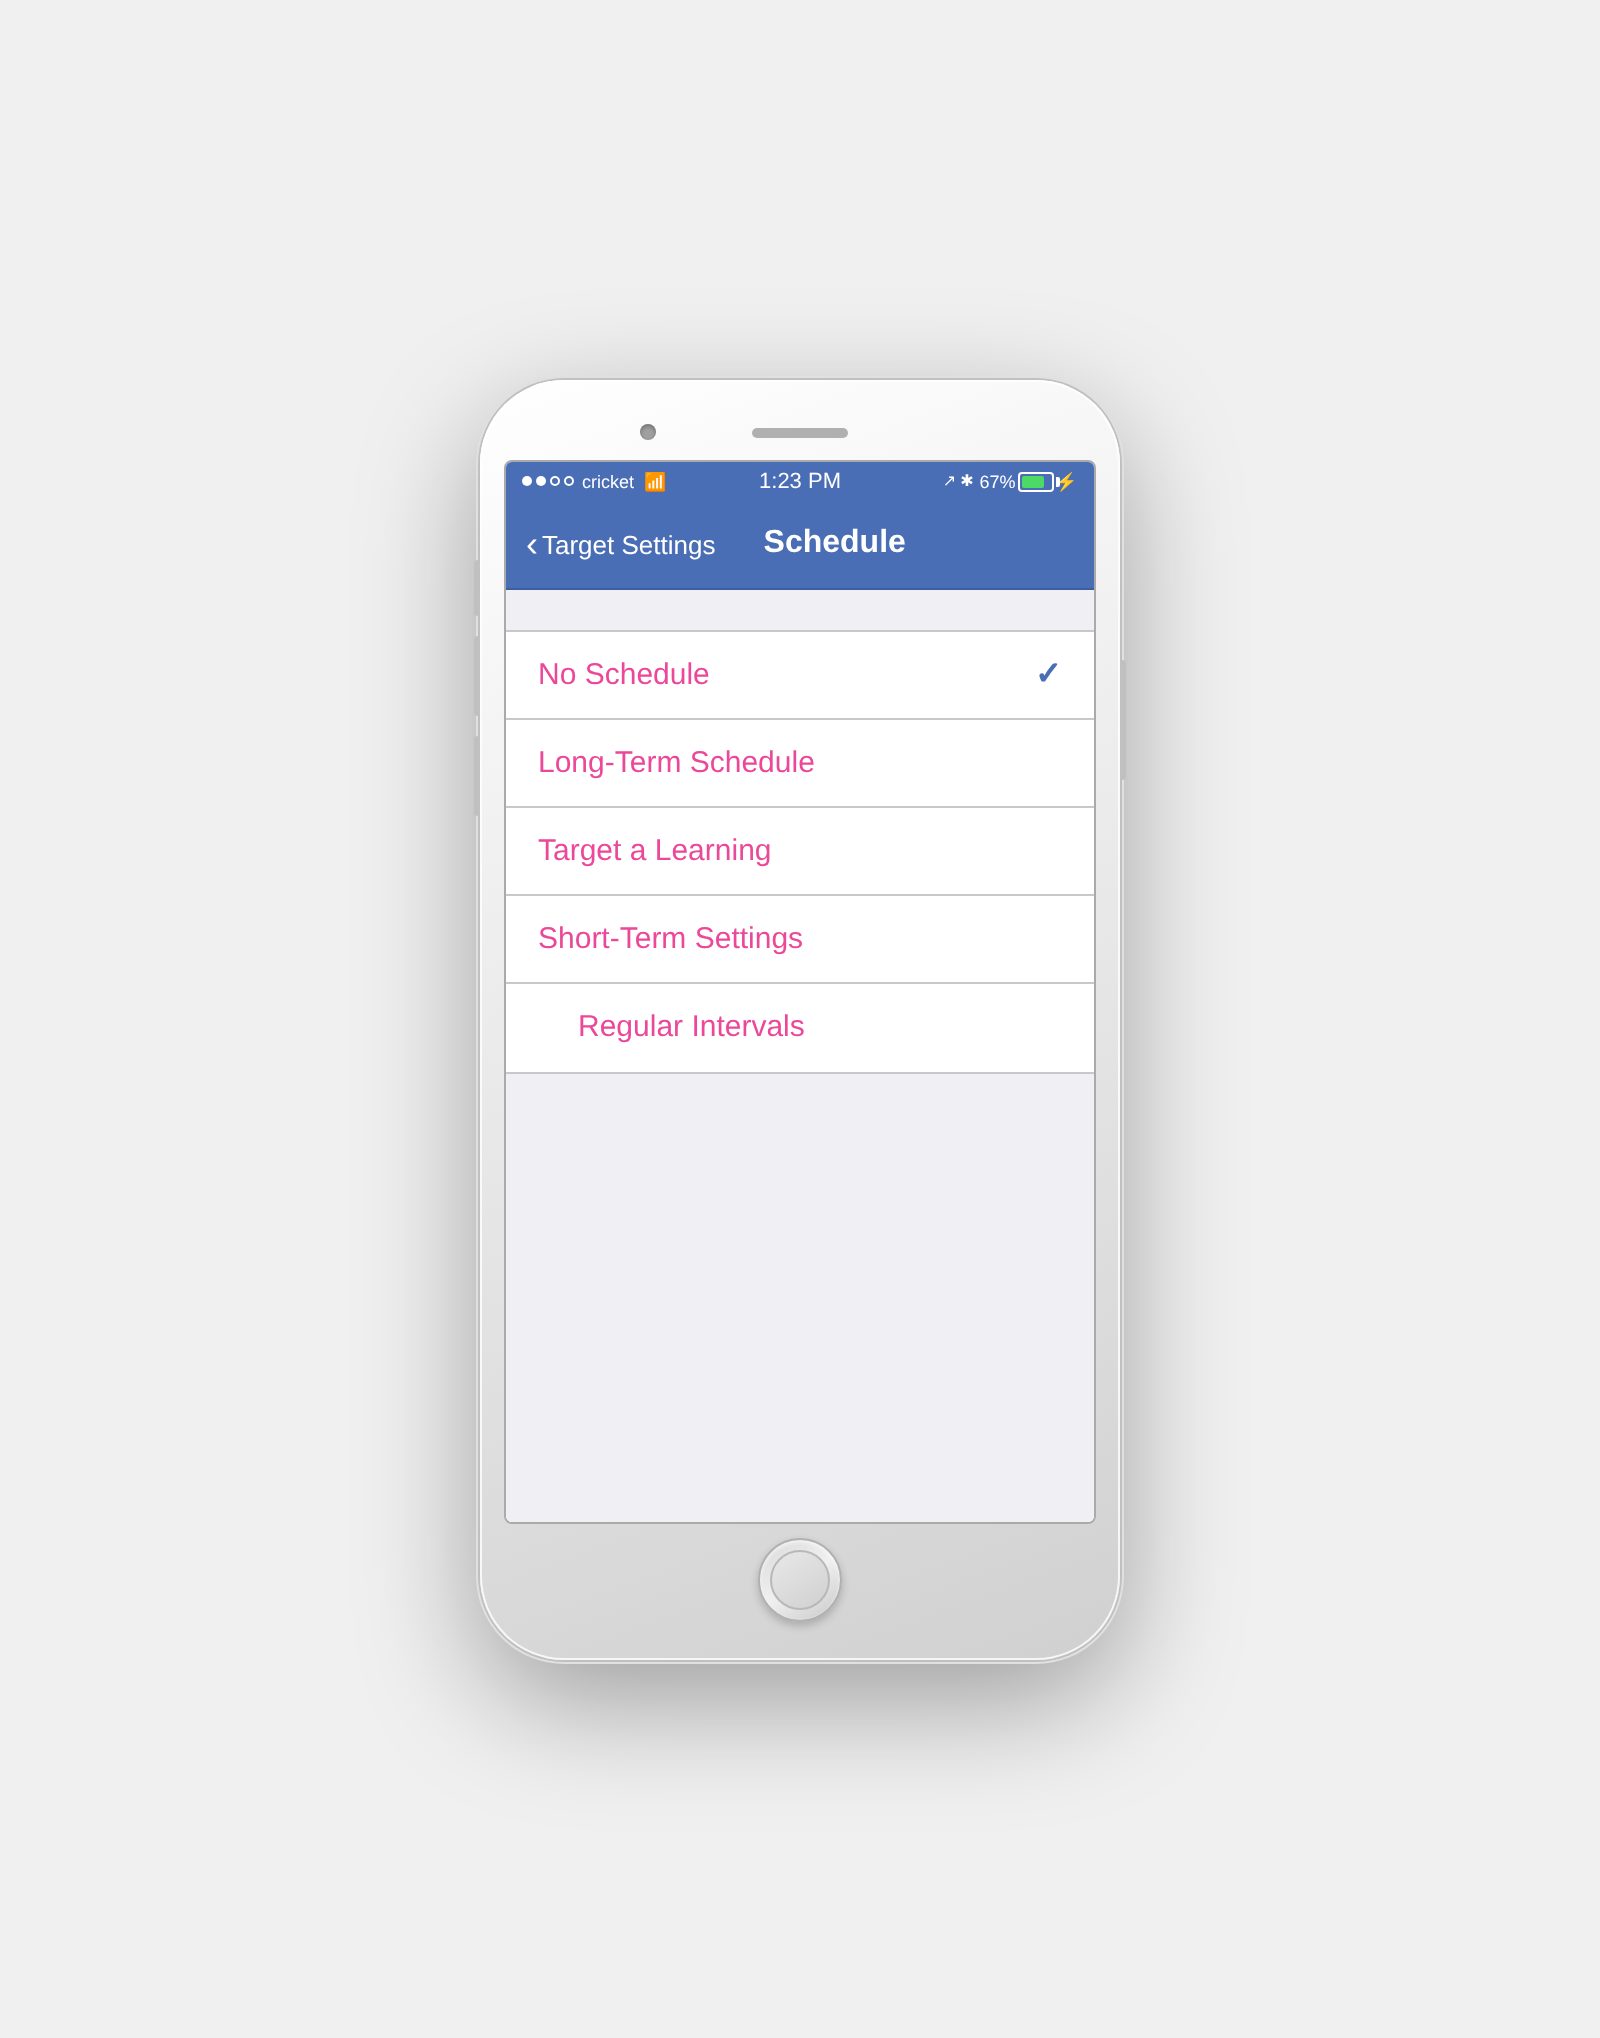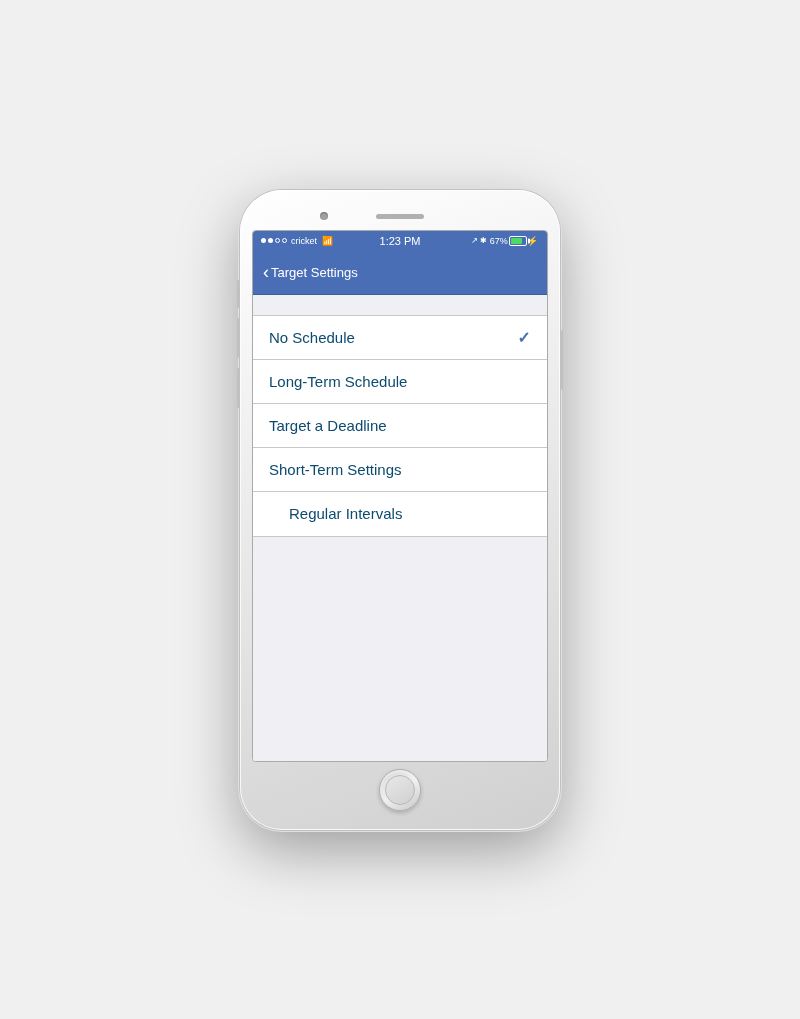--- a/index.html
+++ b/index.html
@@ -236,21 +236,21 @@
       background: white;
       border-bottom: 1px solid #c8c7cc;
       cursor: pointer;
     }
     .list-item:last-child {
       border-bottom: none;
       padding-left: 36px;
     }
     .list-item-label {
       font-size: 15px;
-      color: #0c4a6e;
+      color: #ec4899;
     }
     .checkmark {
       color: #4a6eb5;
       font-size: 16px;
       font-weight: bold;
     }
 
     .bottom-gap {
       flex: 1;
       background: #efeff4;
@@ -367,38 +367,41 @@
           <span style="color:white;font-size:9px;">⚡</span>
         </div>
       </div>
     </div>
 
     <div class="nav-bar">
       <div class="nav-back">
         <span class="nav-back-chevron">‹</span>
         <span>Target Settings</span>
       </div>
+      <div class="nav-title-area">
+        <span class="nav-page-title">Schedule</span>
+      </div>
     </div>
 
     <div class="content">
       <div class="section-gap"></div>
 
       <div class="list-group">
 
         <div class="list-item">
           <span class="list-item-label">No Schedule</span>
           <span class="checkmark">✓</span>
         </div>
 
         <div class="list-item">
           <span class="list-item-label">Long-Term Schedule</span>
         </div>
 
         <div class="list-item">
-          <span class="list-item-label">Target a Deadline</span>
+          <span class="list-item-label">Target a Learning</span>
         </div>
 
         <div class="list-item">
           <span class="list-item-label">Short-Term Settings</span>
         </div>
 
         <div class="list-item">
           <span class="list-item-label">Regular Intervals</span>
         </div>
       </div>

